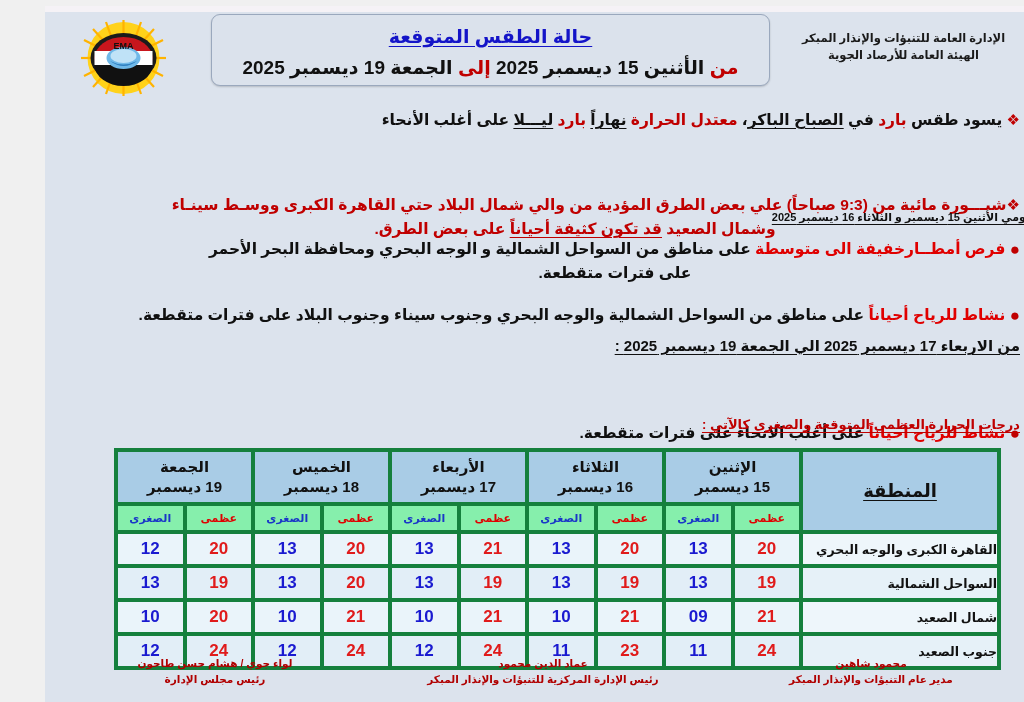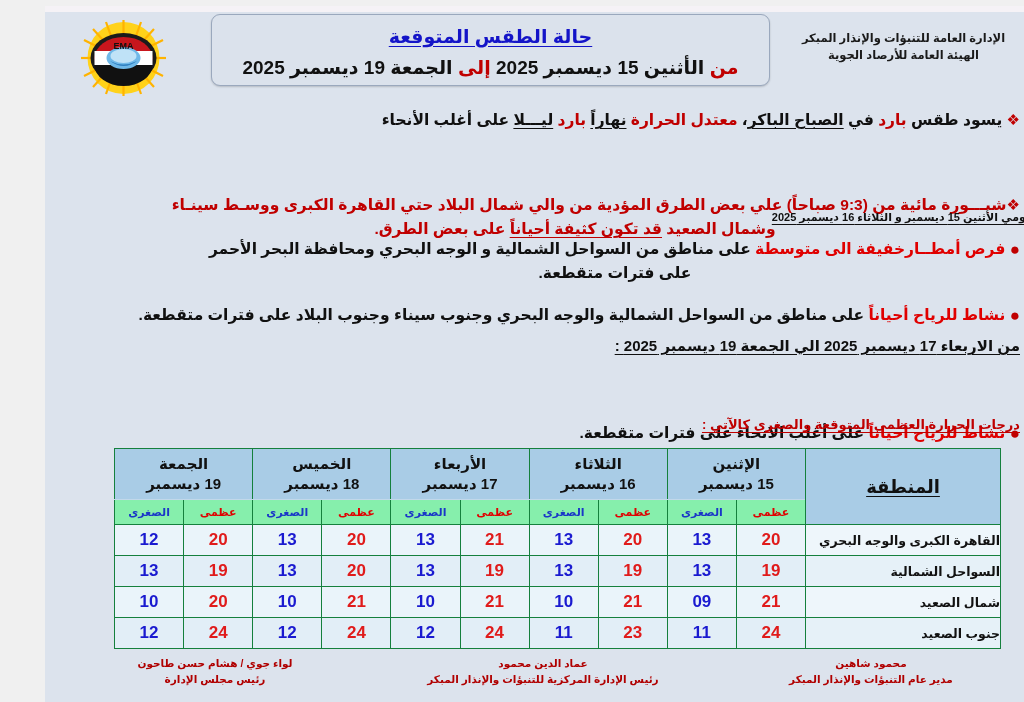--- a/index.html
+++ b/index.html
@@ -76,21 +76,21 @@
 
   
   .tbl-wrap{
     position:absolute;left:69px;top:442px;width:887px;
   }
   table{
     border-collapse:collapse;width:887px;direction:rtl;
     table-layout:fixed;
   }
   th,td{
-    border:1px solid #15803d;
+    border:4px solid #15803d;
     text-align:center;vertical-align:middle;
   }
   .th-region{
     width:192px;background:#a9cce6;
     font-size:18px;font-weight:bold;color:#111;
     text-decoration:underline;text-underline-offset:3px;
   }
   .th-day{
     height:48px;background:#a9cce6;
     font-size:15px;font-weight:bold;color:#111;line-height:1.35;

